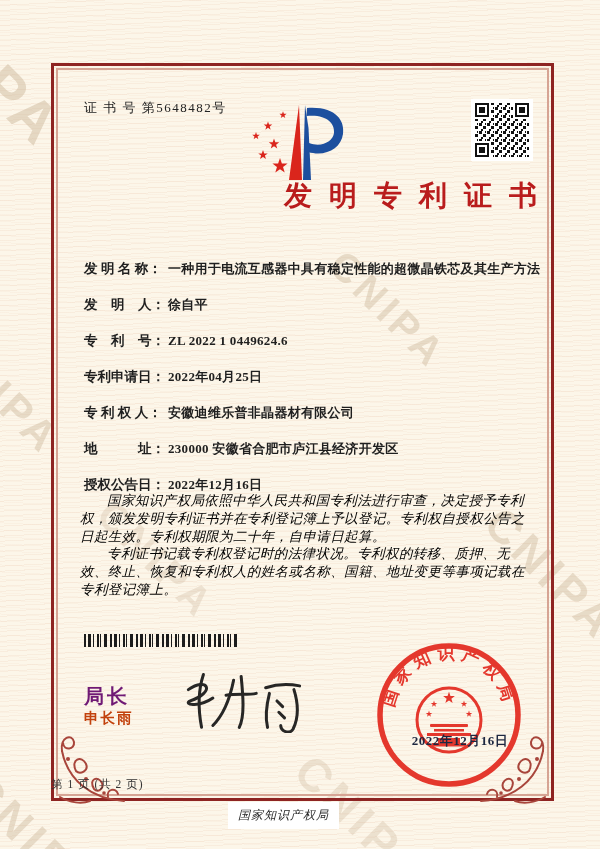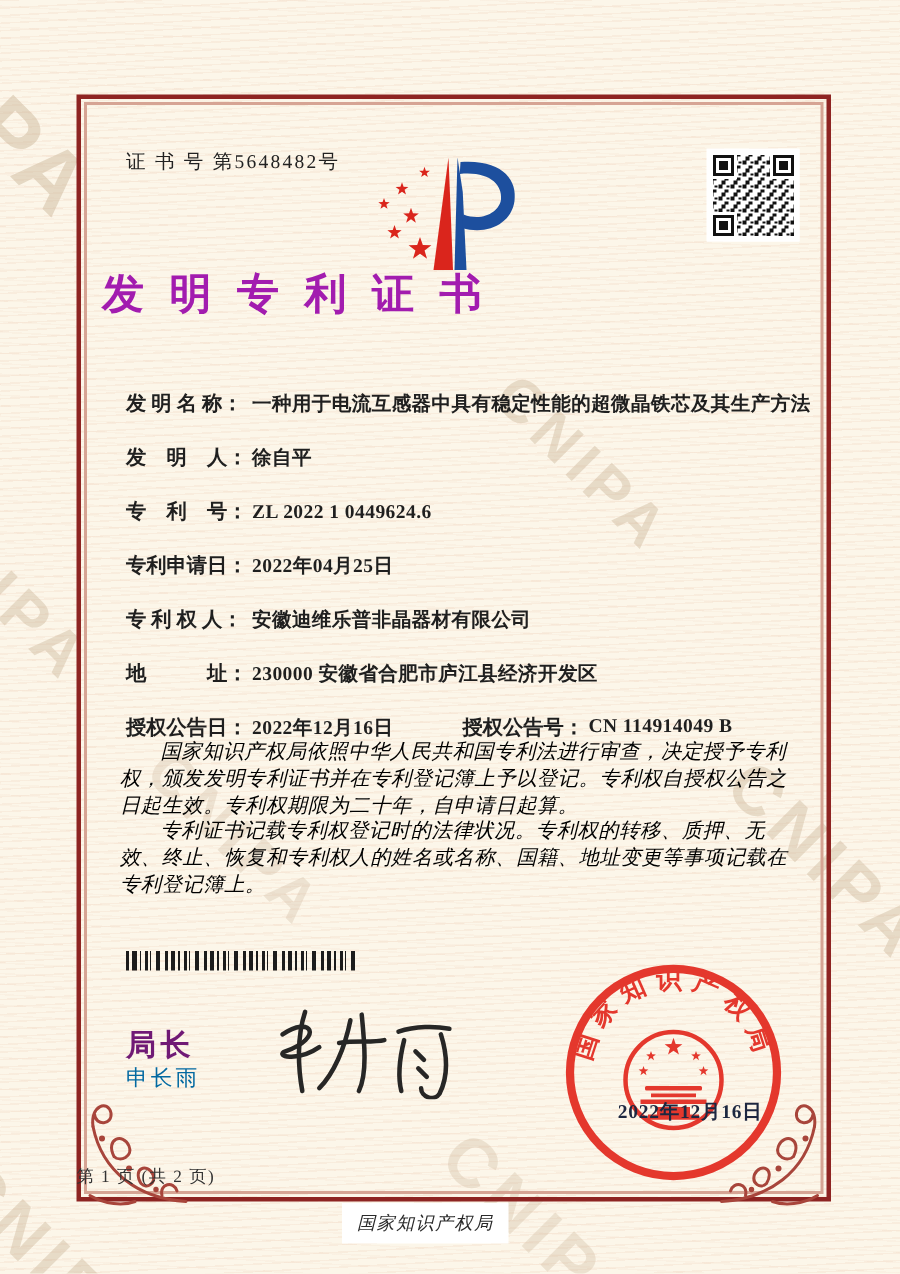--- a/index.html
+++ b/index.html
@@ -36,22 +36,22 @@
   .cert-line{position:absolute;inset:2px;border:2px solid #d6a494;pointer-events:none;}
   .ornament{position:absolute;z-index:1;width:85px;height:95px;}
   .orn-bl{left:-8px;bottom:-6px;}
   .orn-br{right:-8px;bottom:-6px;transform:scaleX(-1);}
 
   .cert-content{position:absolute;left:51px;top:63px;width:503px;height:592px;z-index:3;}
   .cert-no{position:absolute;left:33px;top:36px;font-size:13px;letter-spacing:1.5px;color:#222;}
   .logo{position:absolute;left:188px;top:39px;}
   .qr{position:absolute;left:420px;top:36px;width:62px;height:62px;background:#fff;}
   .title{
-    position:absolute;top:114px;left:0;width:100%;text-align:left;
-    font-size:28px;font-weight:bold;letter-spacing:17px;padding-left:17px;box-sizing:border-box;color:#a21caf;
+    position:absolute;top:114px;left:0;width:100%;text-align:right;
+    font-size:28px;font-weight:bold;letter-spacing:17px;padding-left:17px;box-sizing:border-box;color:#b91c1c;
   }
   .fields{position:absolute;left:33px;top:188px;right:22px;}
   .frow{height:36px;display:flex;align-items:center;font-size:13.5px;font-weight:bold;color:#1f1f1f;}
   .flabel{display:inline-block;width:84px;white-space:pre;flex:0 0 auto;}
   .fvalue{white-space:nowrap;font-size:13px;letter-spacing:0.3px;}
   .fpair2{margin-left:46px;display:flex;}
   .paras{
     position:absolute;left:29px;right:22px;top:429px;
     font-size:13.5px;line-height:17.8px;font-style:italic;color:#000000;letter-spacing:0.4px;
   }
@@ -60,21 +60,21 @@
     position:absolute;left:33px;top:571px;width:155px;height:13px;
     background-image:repeating-linear-gradient(90deg,
       #1c1c1c 0 2px, transparent 2px 4px,
       #1c1c1c 4px 7px, transparent 7px 9px,
       #1c1c1c 9px 10px, transparent 10px 13px,
       #1c1c1c 13px 15px, transparent 15px 16px,
       #1c1c1c 16px 17px, transparent 17px 20px,
       #1c1c1c 20px 23px, transparent 23px 26px);
   }
   .director-title{position:absolute;left:33px;top:620px;font-family:"Liberation Sans","DejaVu Sans",sans-serif;font-weight:bold;font-size:20px;letter-spacing:3px;color:#701a75;}
-  .director-name{position:absolute;left:33px;top:646px;font-family:"Liberation Sans","DejaVu Sans",sans-serif;font-weight:normal;font-size:14.5px;letter-spacing:2px;color:#0369a1;}
+  .director-name{position:absolute;left:33px;top:646px;font-family:"Liberation Sans","DejaVu Sans",sans-serif;font-weight:bold;font-size:14.5px;letter-spacing:2px;color:#c2410c;}
   .signature{position:absolute;left:120px;top:604px;}
   .seal{position:absolute;left:323px;top:577px;mix-blend-mode:multiply;opacity:0.93;}
   .seal-date{
     position:absolute;left:320px;top:669px;width:178px;text-align:center;
     font-size:13px;font-weight:bold;color:#1d2740;letter-spacing:0.5px;z-index:4;
   }
   .page-no{position:absolute;top:714px;left:0;width:100%;text-align:left;font-size:11.5px;letter-spacing:1px;color:#333;}
   .footer-note{
     position:absolute;left:228px;top:802px;z-index:4;background:#ffffff;
     padding:5px 10px;font-size:12px;font-style:italic;color:#2a2a2a;letter-spacing:1px;
@@ -205,24 +205,20 @@
       <span class="flabel">专 利 权 人：</span>
       <span class="fvalue">安徽迪维乐普非晶器材有限公司</span>
     </div>
     <div class="frow">
       <span class="flabel">地　　　址：</span>
       <span class="fvalue">230000 安徽省合肥市庐江县经济开发区</span>
     </div>
     <div class="frow">
       <span class="flabel">授权公告日：</span>
       <span class="fvalue">2022年12月16日</span>
-      <span class="fpair2">
-        <span class="flabel">授权公告号：</span>
-        <span class="fvalue">CN 114914049 B</span>
-      </span>
     </div>
   </div>
 
   <div class="paras">
     <p>国家知识产权局依照中华人民共和国专利法进行审查，决定授予专利权，颁发发明专利证书并在专利登记簿上予以登记。专利权自授权公告之日起生效。专利权期限为二十年，自申请日起算。</p>
     <p>专利证书记载专利权登记时的法律状况。专利权的转移、质押、无效、终止、恢复和专利权人的姓名或名称、国籍、地址变更等事项记载在专利登记簿上。</p>
   </div>
 
   <div class="barcode"></div>
 

